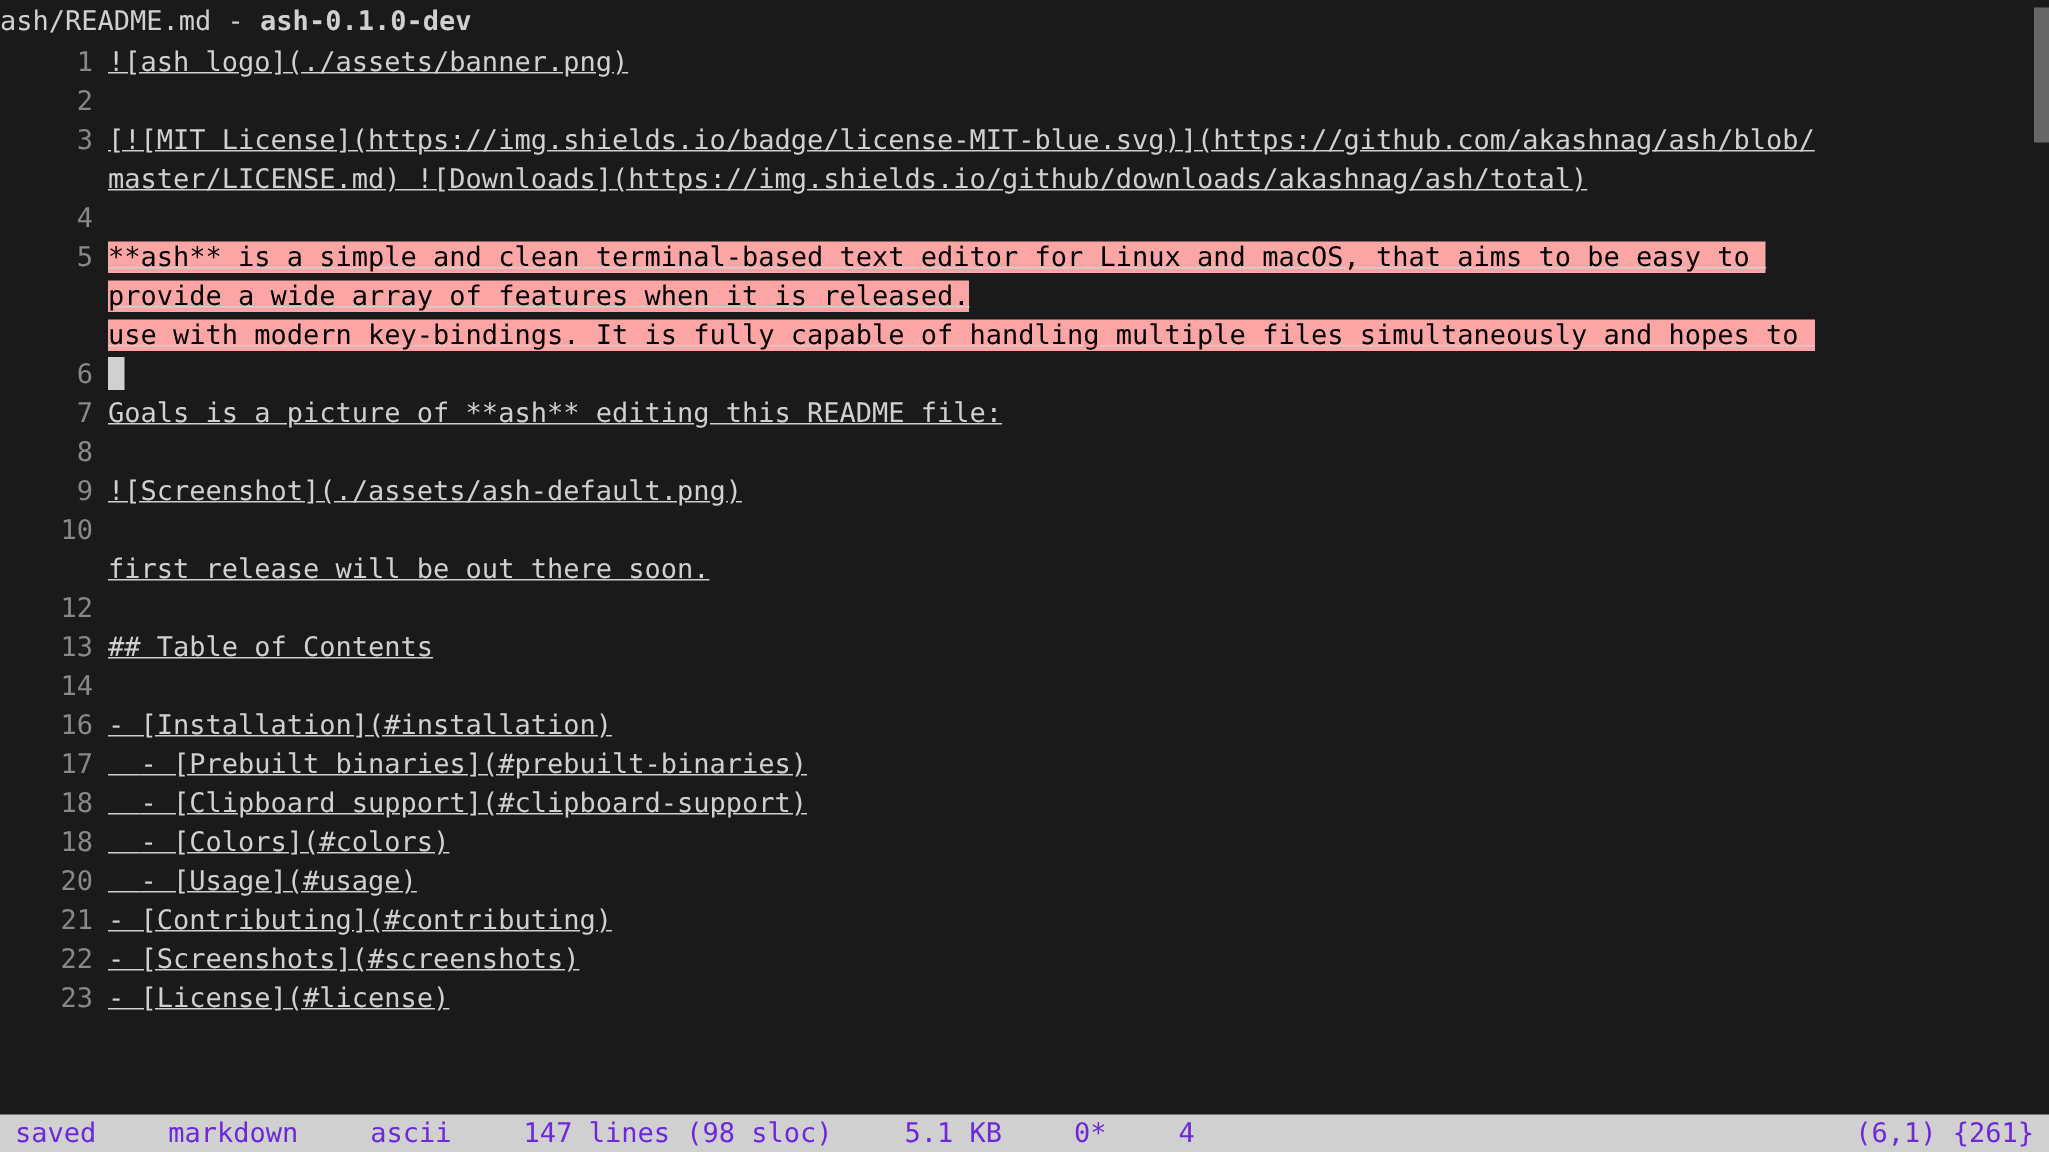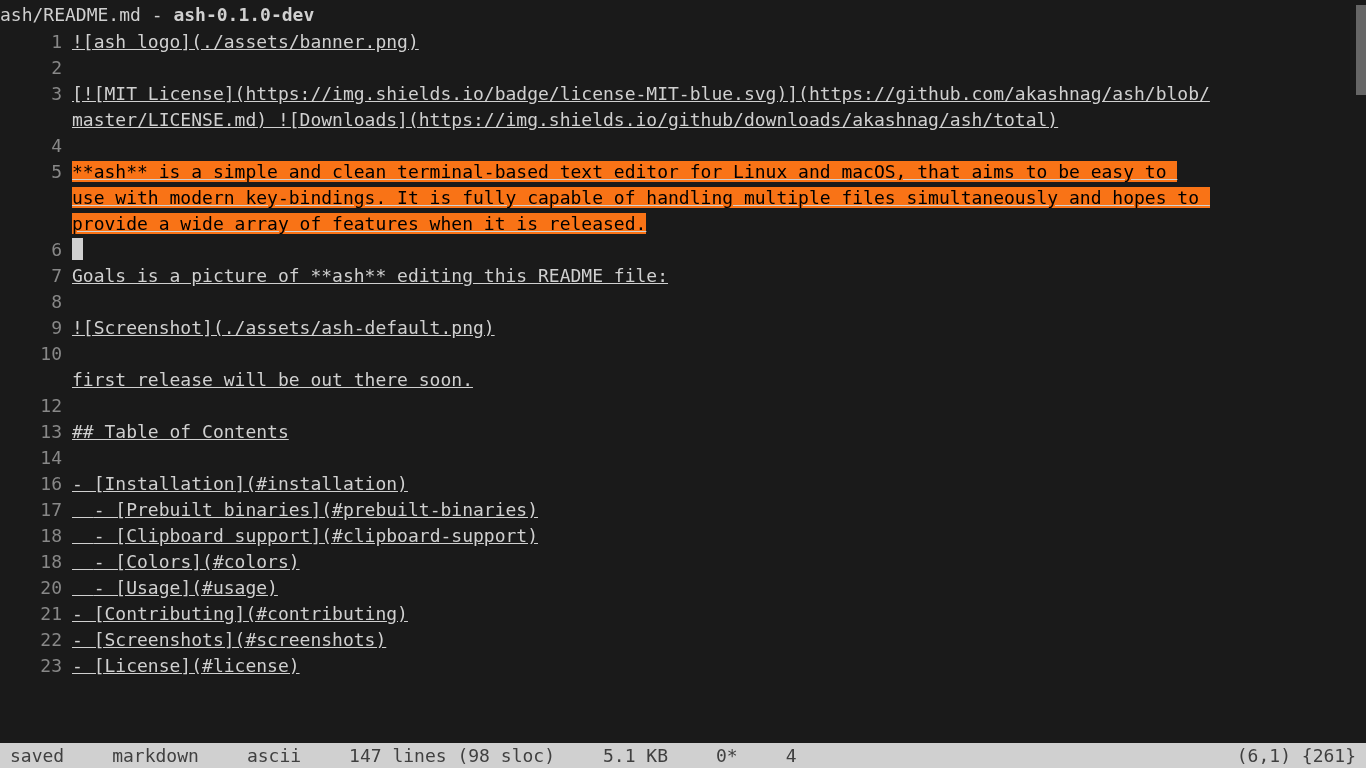--- a/index.html
+++ b/index.html
@@ -43,41 +43,41 @@
       padding-right: 10px;
     }
     .content {
       flex: 1;
       white-space: pre-wrap;
       word-break: break-all;
       color: #d0d0d0;
       text-decoration: underline;
     }
     .highlighted {
-      background-color: #f97316;
+      background-color: #fca5a5;
       color: #000;
     }
     .cursor-block {
       background-color: #d0d0d0;
       color: #1a1a1a;
       display: inline-block;
       width: 11px;
       height: 22px;
       vertical-align: text-bottom;
     }
     .wrapped-line .lineno {
       color: transparent;
     }
     .status-bar {
       position: absolute;
       bottom: 0;
       left: 0;
       width: 100%;
       background-color: #d0d0d0;
-      color: #404040;
+      color: #6d28d9;
       display: flex;
       padding: 2px 10px;
       font-size: 18px;
     }
     .status-bar .spacer {
       flex: 1;
     }
     .status-item {
       margin-right: 48px;
     }
@@ -97,22 +97,22 @@
   <span>ash/README.md</span><span> - </span><span class="app-name">ash-0.1.0-dev</span>
 </div>
 
 <div class="editor" id="editor">
     <div class="line"><span class="lineno">1</span><span class="content">![ash logo](./assets/banner.png)</span></div>
     <div class="line"><span class="lineno">2</span><span class="content"></span></div>
     <div class="line"><span class="lineno">3</span><span class="content">[![MIT License](https://img.shields.io/badge/license-MIT-blue.svg)](https://github.com/akashnag/ash/blob/</span></div>
     <div class="line wrapped-line"><span class="lineno"></span><span class="content">master/LICENSE.md) ![Downloads](https://img.shields.io/github/downloads/akashnag/ash/total)</span></div>
     <div class="line"><span class="lineno">4</span><span class="content"></span></div>
     <div class="line"><span class="lineno">5</span><span class="content"><span class="highlighted">**ash** is a simple and clean terminal-based text editor for Linux and macOS, that aims to be easy to </span></span></div>
+    <div class="line wrapped-line"><span class="lineno"></span><span class="content"><span class="highlighted">provide a wide array of features when it is released.</span></span></div>
     <div class="line wrapped-line"><span class="lineno"></span><span class="content"><span class="highlighted">use with modern key-bindings. It is fully capable of handling multiple files simultaneously and hopes to </span></span></div>
-    <div class="line wrapped-line"><span class="lineno"></span><span class="content"><span class="highlighted">provide a wide array of features when it is released.</span></span></div>
     <div class="line"><span class="lineno">6</span><span class="content"><span class="cursor-block"></span></span></div>
     <div class="line"><span class="lineno">7</span><span class="content">Goals is a picture of **ash** editing this README file:</span></div>
     <div class="line"><span class="lineno">8</span><span class="content"></span></div>
     <div class="line"><span class="lineno">9</span><span class="content">![Screenshot](./assets/ash-default.png)</span></div>
     <div class="line"><span class="lineno">10</span><span class="content"></span></div>
     <div class="line wrapped-line"><span class="lineno"></span><span class="content">first release will be out there soon.</span></div>
     <div class="line"><span class="lineno">12</span><span class="content"></span></div>
     <div class="line"><span class="lineno">13</span><span class="content">## Table of Contents</span></div>
     <div class="line"><span class="lineno">14</span><span class="content"></span></div>
     <div class="line"><span class="lineno">16</span><span class="content">- [Installation](#installation)</span></div>

